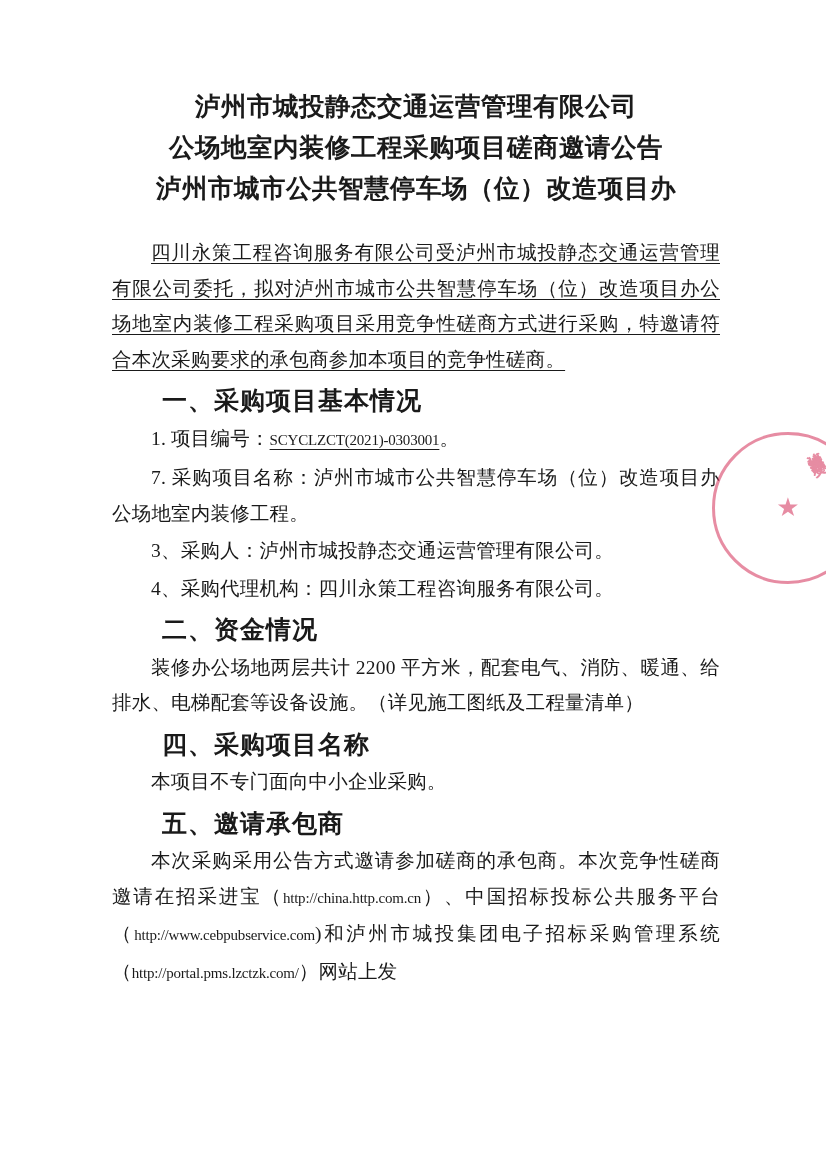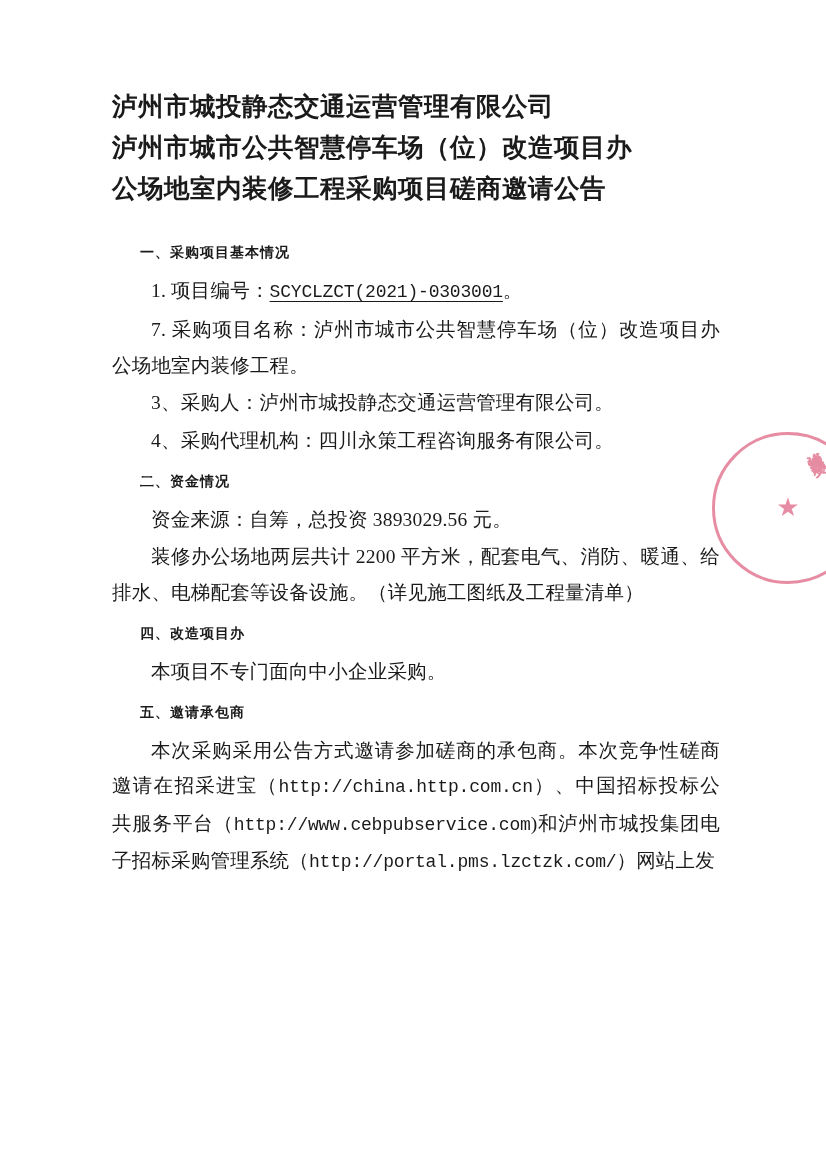--- a/index.html
+++ b/index.html
@@ -16,20 +16,21 @@
     overflow: hidden;
   }
   .page {
     position: relative;
     width: 826px;
     height: 1168px;
     box-sizing: border-box;
     padding: 86px 106px 40px 112px;
   }
   .doc-title {
+    text-align: center;
     font-weight: bold;
     font-size: 25.5px;
     line-height: 41px;
     letter-spacing: 0.5px;
     margin: 0 0 26px 0;
     font-family: "Liberation Serif", serif;
   }
   .doc-title .tl {
     display: block;
     white-space: nowrap;
@@ -38,33 +39,33 @@
     margin: 0 0 2px 0;
     font-size: 19.5px;
     line-height: 35.5px;
     text-align: justify;
     text-justify: inter-ideograph;
     text-indent: 2em;
     letter-spacing: 0.2px;
   }
   .heading {
     margin: 6px 0 2px 0;
-    font-size: 14px;
+    font-size: 25px;
     line-height: 35.5px;
     font-weight: bold;
     text-indent: 2em;
     letter-spacing: 1px;
   }
   .u {
     text-decoration: underline;
     text-underline-offset: 4px;
   }
   .mono {
-    font-family: Liberation Mono, monospace;
-    font-size: 18px;
+    font-family: Liberation Serif, serif;
+    font-size: 15px;
     letter-spacing: -0.2px;
   }
   .stamp {
     position: absolute;
     right: -38px;
     top: 432px;
     width: 152px;
     height: 152px;
     border: 3px solid #d8476b;
     border-radius: 50%;
@@ -99,37 +100,37 @@
     line-height: 26px;
   }
 </style>
 </head>
 <body>
 
 <div class="page">
 
   <div class="doc-title">
     <span class="tl">泸州市城投静态交通运营管理有限公司</span>
+    <span class="tl">公场地室内装修工程采购项目磋商邀请公告</span>
     <span class="tl">泸州市城市公共智慧停车场（位）改造项目办</span>
-    <span class="tl">公场地室内装修工程采购项目磋商邀请公告</span>
   </div>
 
+  <p class="para"><span class="u">四川永策工程咨询服务有限公司受泸州市城投静态交通运营管理有限公司委托，拟对泸州市城市公共智慧停车场（位）改造项目办公场地室内装修工程采购项目采用竞争性磋商方式进行采购，特邀请符合本次采购要求的承包商参加本项目的竞争性磋商。</span></p>
 
   <div class="heading">一、采购项目基本情况</div>
   <p class="para"><span>1. 项目编号：<span class="u mono">SCYCLZCT(2021)-0303001</span>。</span></p>
   <p class="para">7. 采购项目名称：泸州市城市公共智慧停车场（位）改造项目办公场地室内装修工程。</p>
   <p class="para">3、采购人：泸州市城投静态交通运营管理有限公司。</p>
   <p class="para">4、采购代理机构：四川永策工程咨询服务有限公司。</p>
 
   <div class="heading">二、资金情况</div>
-  <p class="para">资金来源：自筹，总投资 3893029.56 元。</p>
 
   <p class="para">装修办公场地两层共计 2200 平方米，配套电气、消防、暖通、给排水、电梯配套等设备设施。（详见施工图纸及工程量清单）</p>
 
-  <div class="heading">四、改造项目办</div>
+  <div class="heading">四、采购项目名称</div>
   <p class="para">本项目不专门面向中小企业采购。</p>
 
   <div class="heading">五、邀请承包商</div>
   <p class="para">本次采购采用公告方式邀请参加磋商的承包商。本次竞争性磋商邀请在招采进宝（<span class="mono">http://china.http.com.cn</span>）、中国招标投标公共服务平台（<span class="mono">http://www.cebpubservice.com</span>)和泸州市城投集团电子招标采购管理系统（<span class="mono">http://portal.pms.lzctzk.com/</span>）网站上发</p>
 
   <div class="stamp">
     <div class="stamp-text">泸州市城投静态交</div>
     <div class="stamp-star">★</div>
   </div>
 

